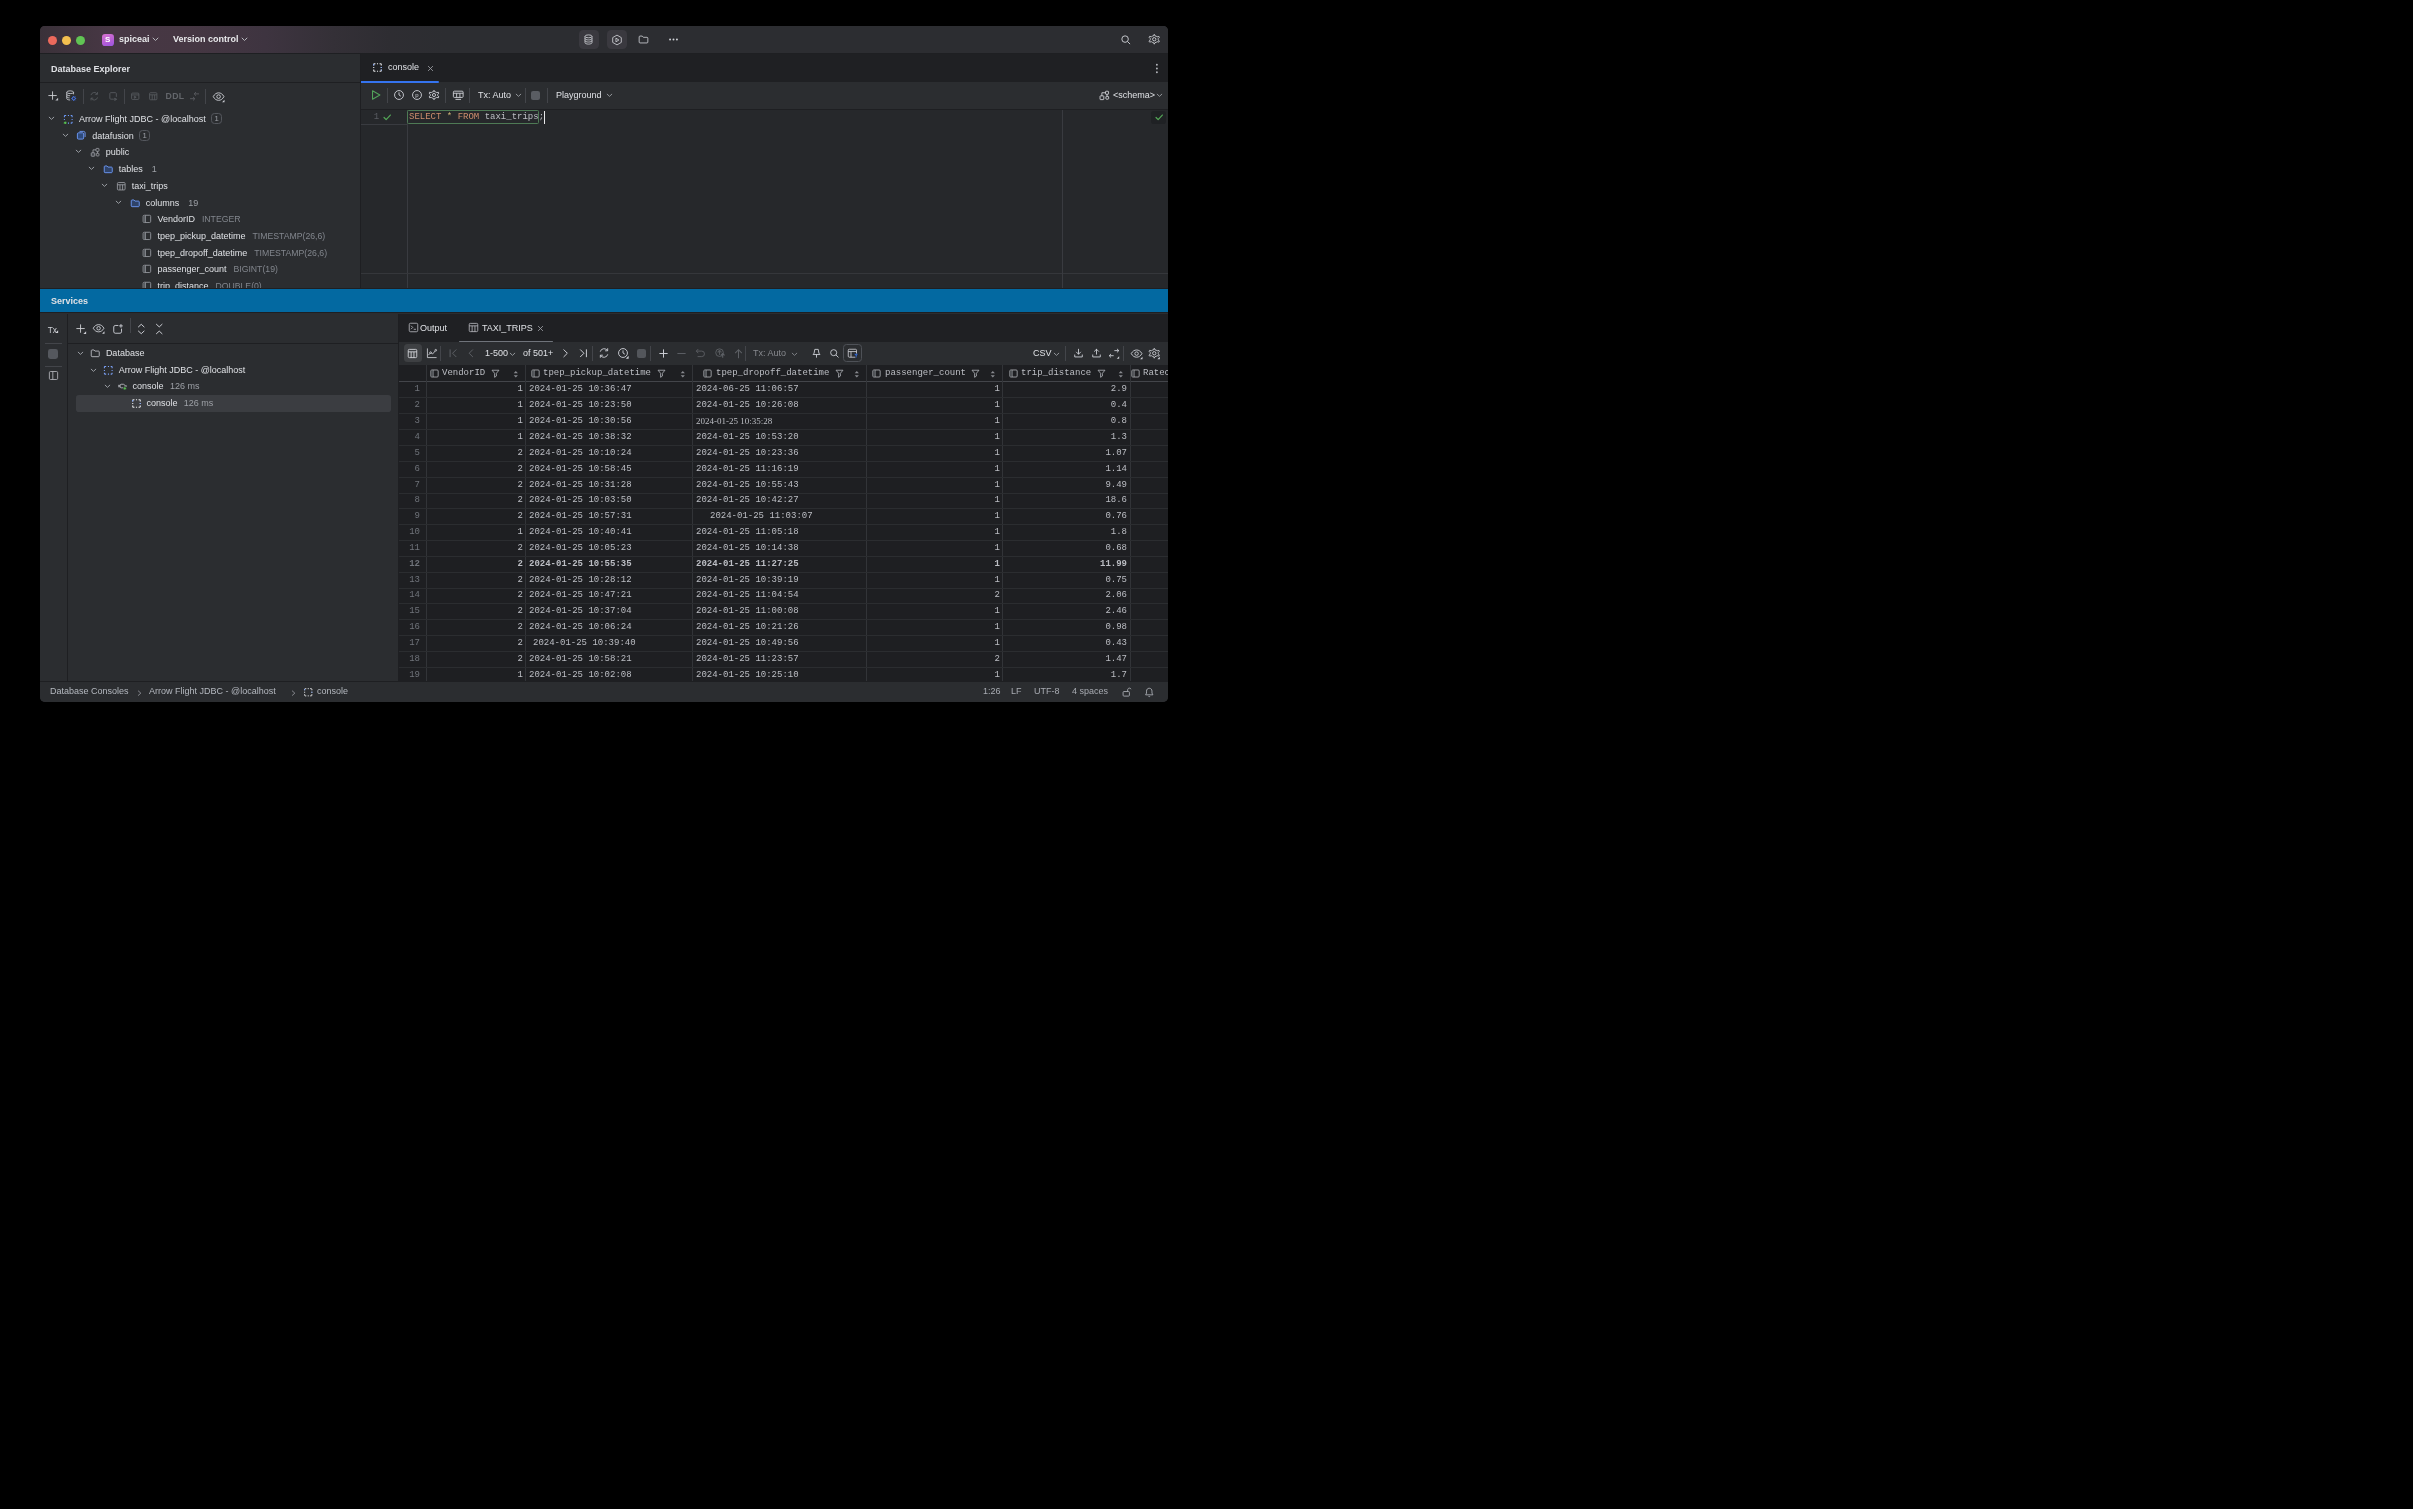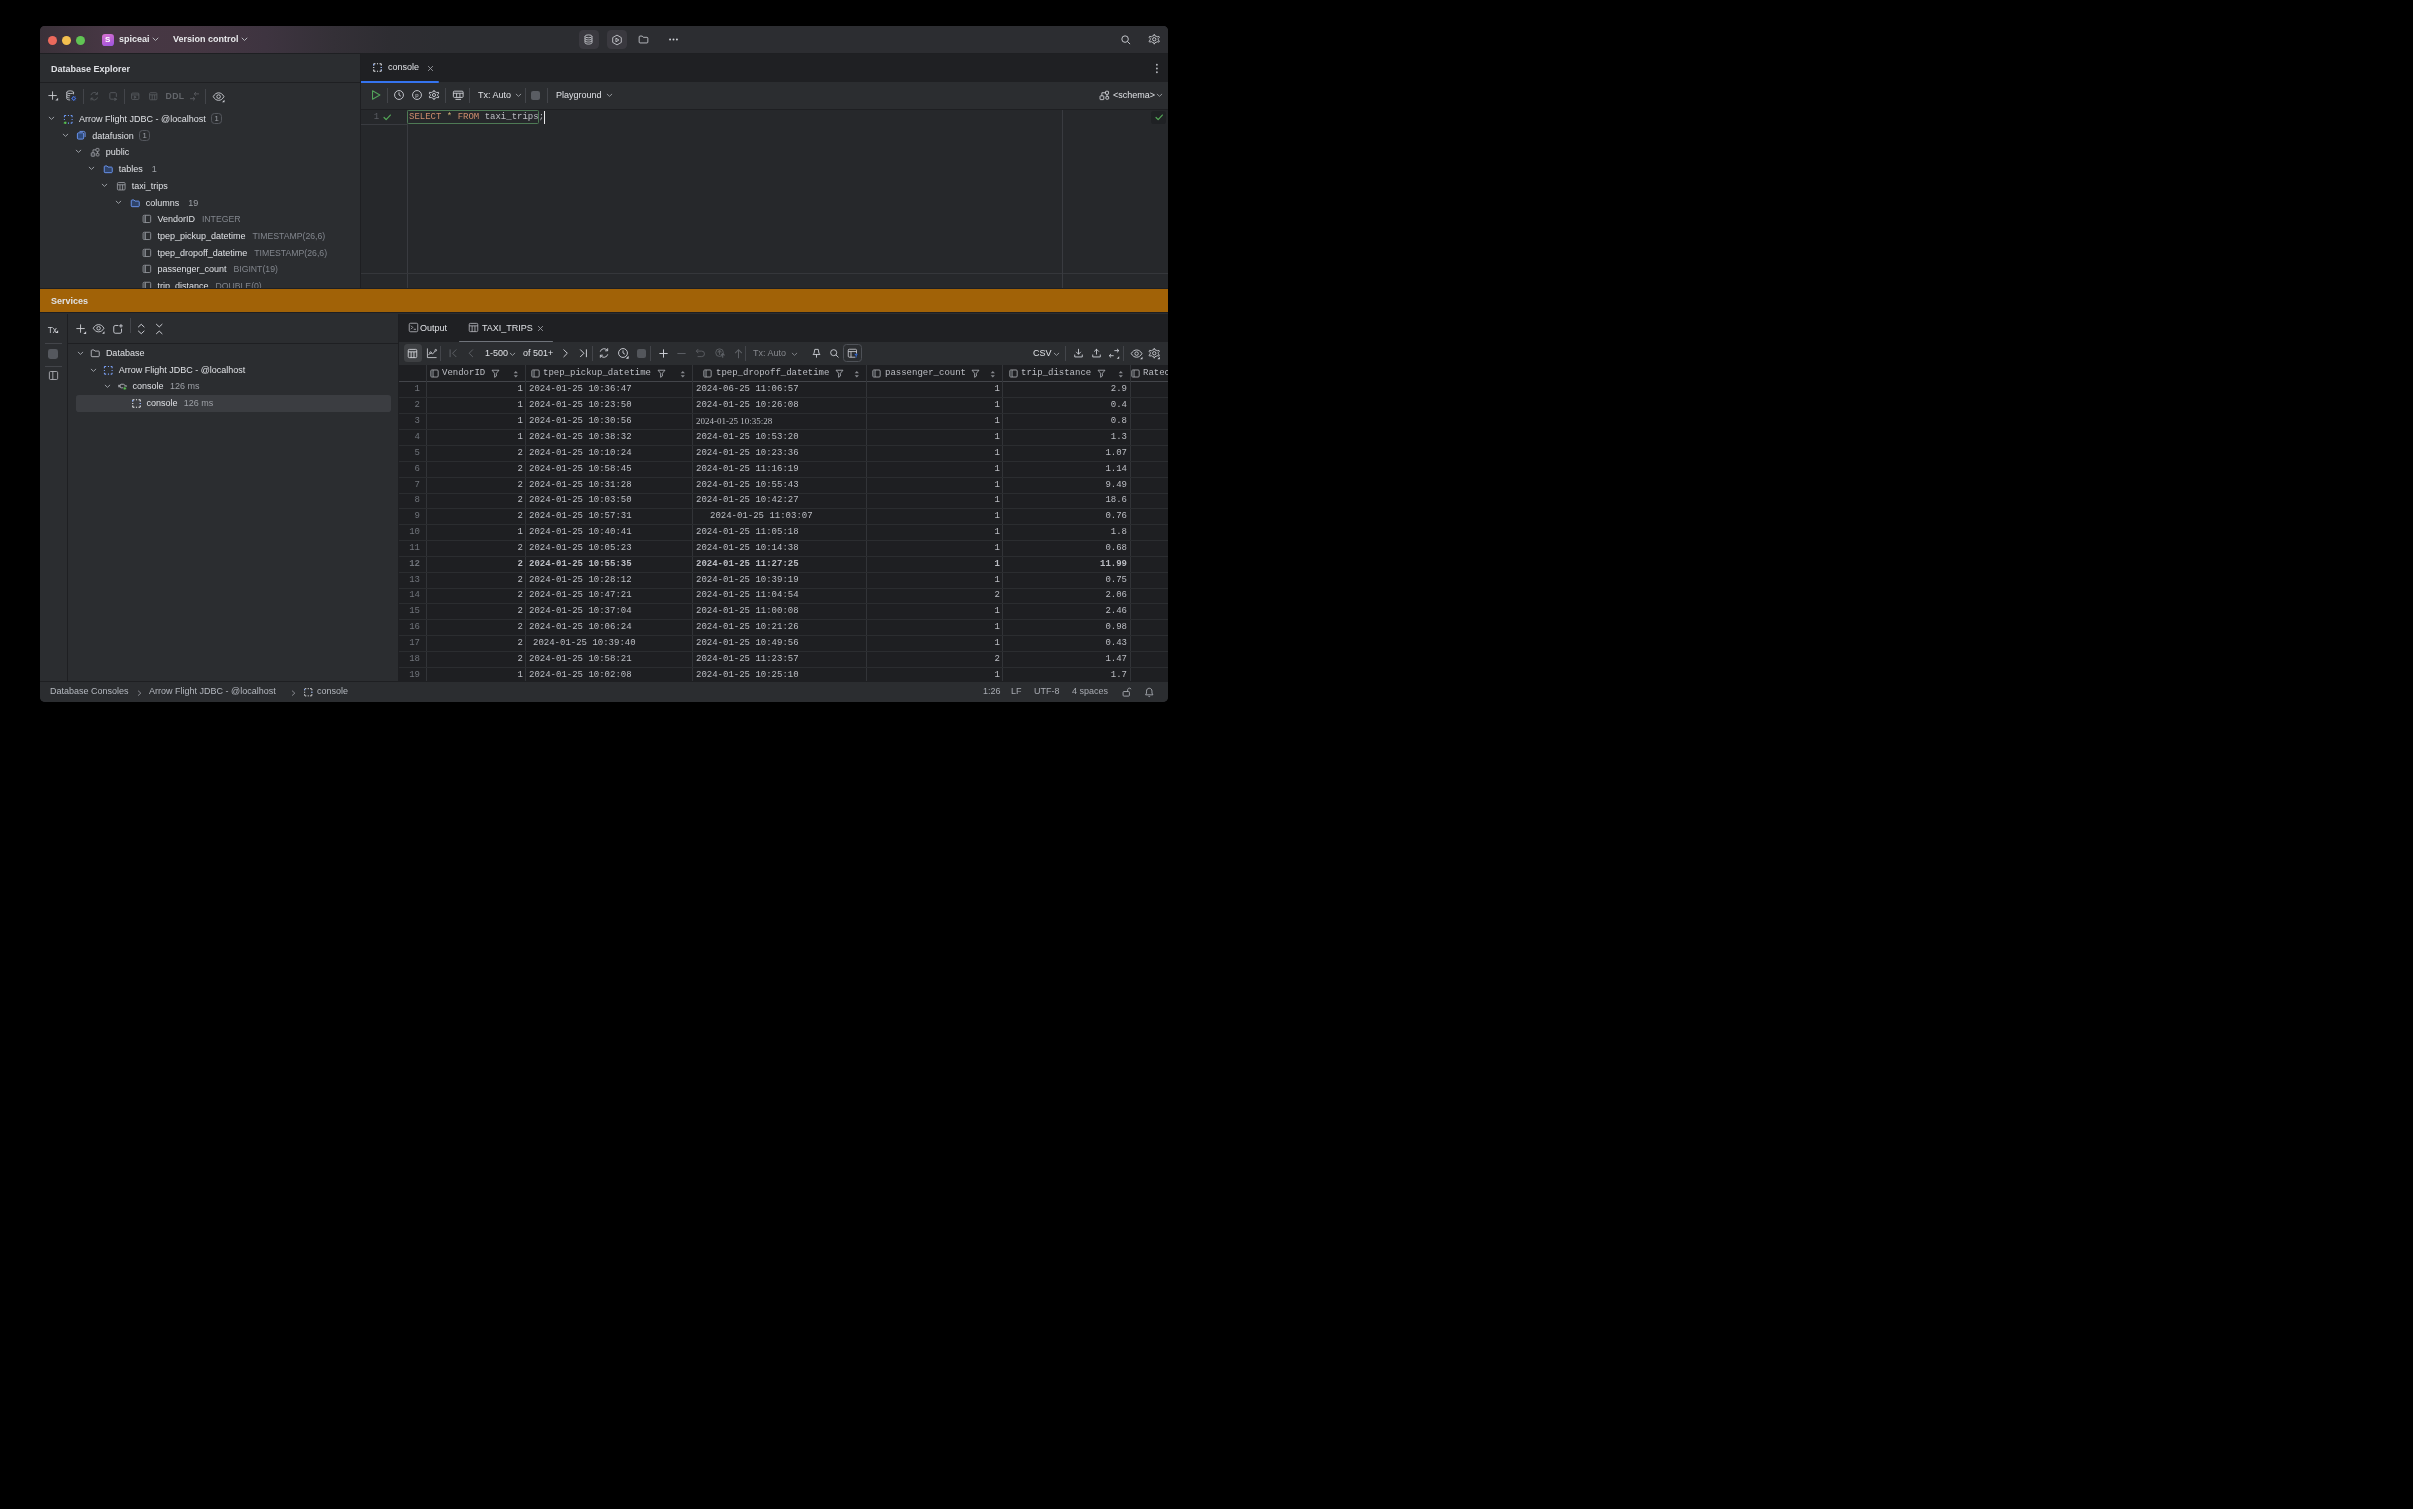--- a/index.html
+++ b/index.html
@@ -47,21 +47,21 @@
   .nbadge { display:inline-block; margin-left:5.6px; min-width:9.8px; padding:0 2.1px; height:11px; border:0.7px solid #54575d; border-radius:3.5px;
     color:#9da0a6; font-size:7.7px; line-height:10.5px; text-align:center; }
 
   
   #editor { position:absolute; left:321px; top:27.5px; width:807px; height:234px; background:#2b2d30; }
   #edTabs { position:absolute; left:0; top:0; width:100%; height:28.6px; background:#1f2023; }
   #edToolbar { position:absolute; left:0; top:28.6px; width:100%; height:26px; }
   #edBody { position:absolute; left:0; top:55px; width:100%; bottom:0; border-top:0.7px solid #1e1f22; background:#26282b; }
 
   
-  #svcHead { position:absolute; left:0; top:262px; width:100%; height:25.4px; background:#a16207; border-top:1.4px solid #1e1f22; border-bottom:0.7px solid #1e1f22; }
+  #svcHead { position:absolute; left:0; top:262px; width:100%; height:25.4px; background:#0369a1; border-top:1.4px solid #1e1f22; border-bottom:0.7px solid #1e1f22; }
   #svc { position:absolute; left:0; top:288px; width:100%; height:368px; }
   #svcStrip { position:absolute; left:0; top:0; width:26.5px; height:100%; }
   #svcMain { position:absolute; left:26.5px; top:0; width:332px; height:100%; border-left:0.7px solid #1e1f22; }
   #results { position:absolute; left:358px; top:0; right:0; height:100%; border-left:0.7px solid #1e1f22; }
 
   
   #resTabs { position:absolute; left:0; top:0; width:100%; height:28px; background:#1f2023; }
   #resToolbar { position:absolute; left:0; top:28px; width:100%; height:23px; background:#2b2d30; }
   #grid { position:absolute; left:0; top:51px; right:0; bottom:0; background:#1e1f22; overflow:hidden; }
 

